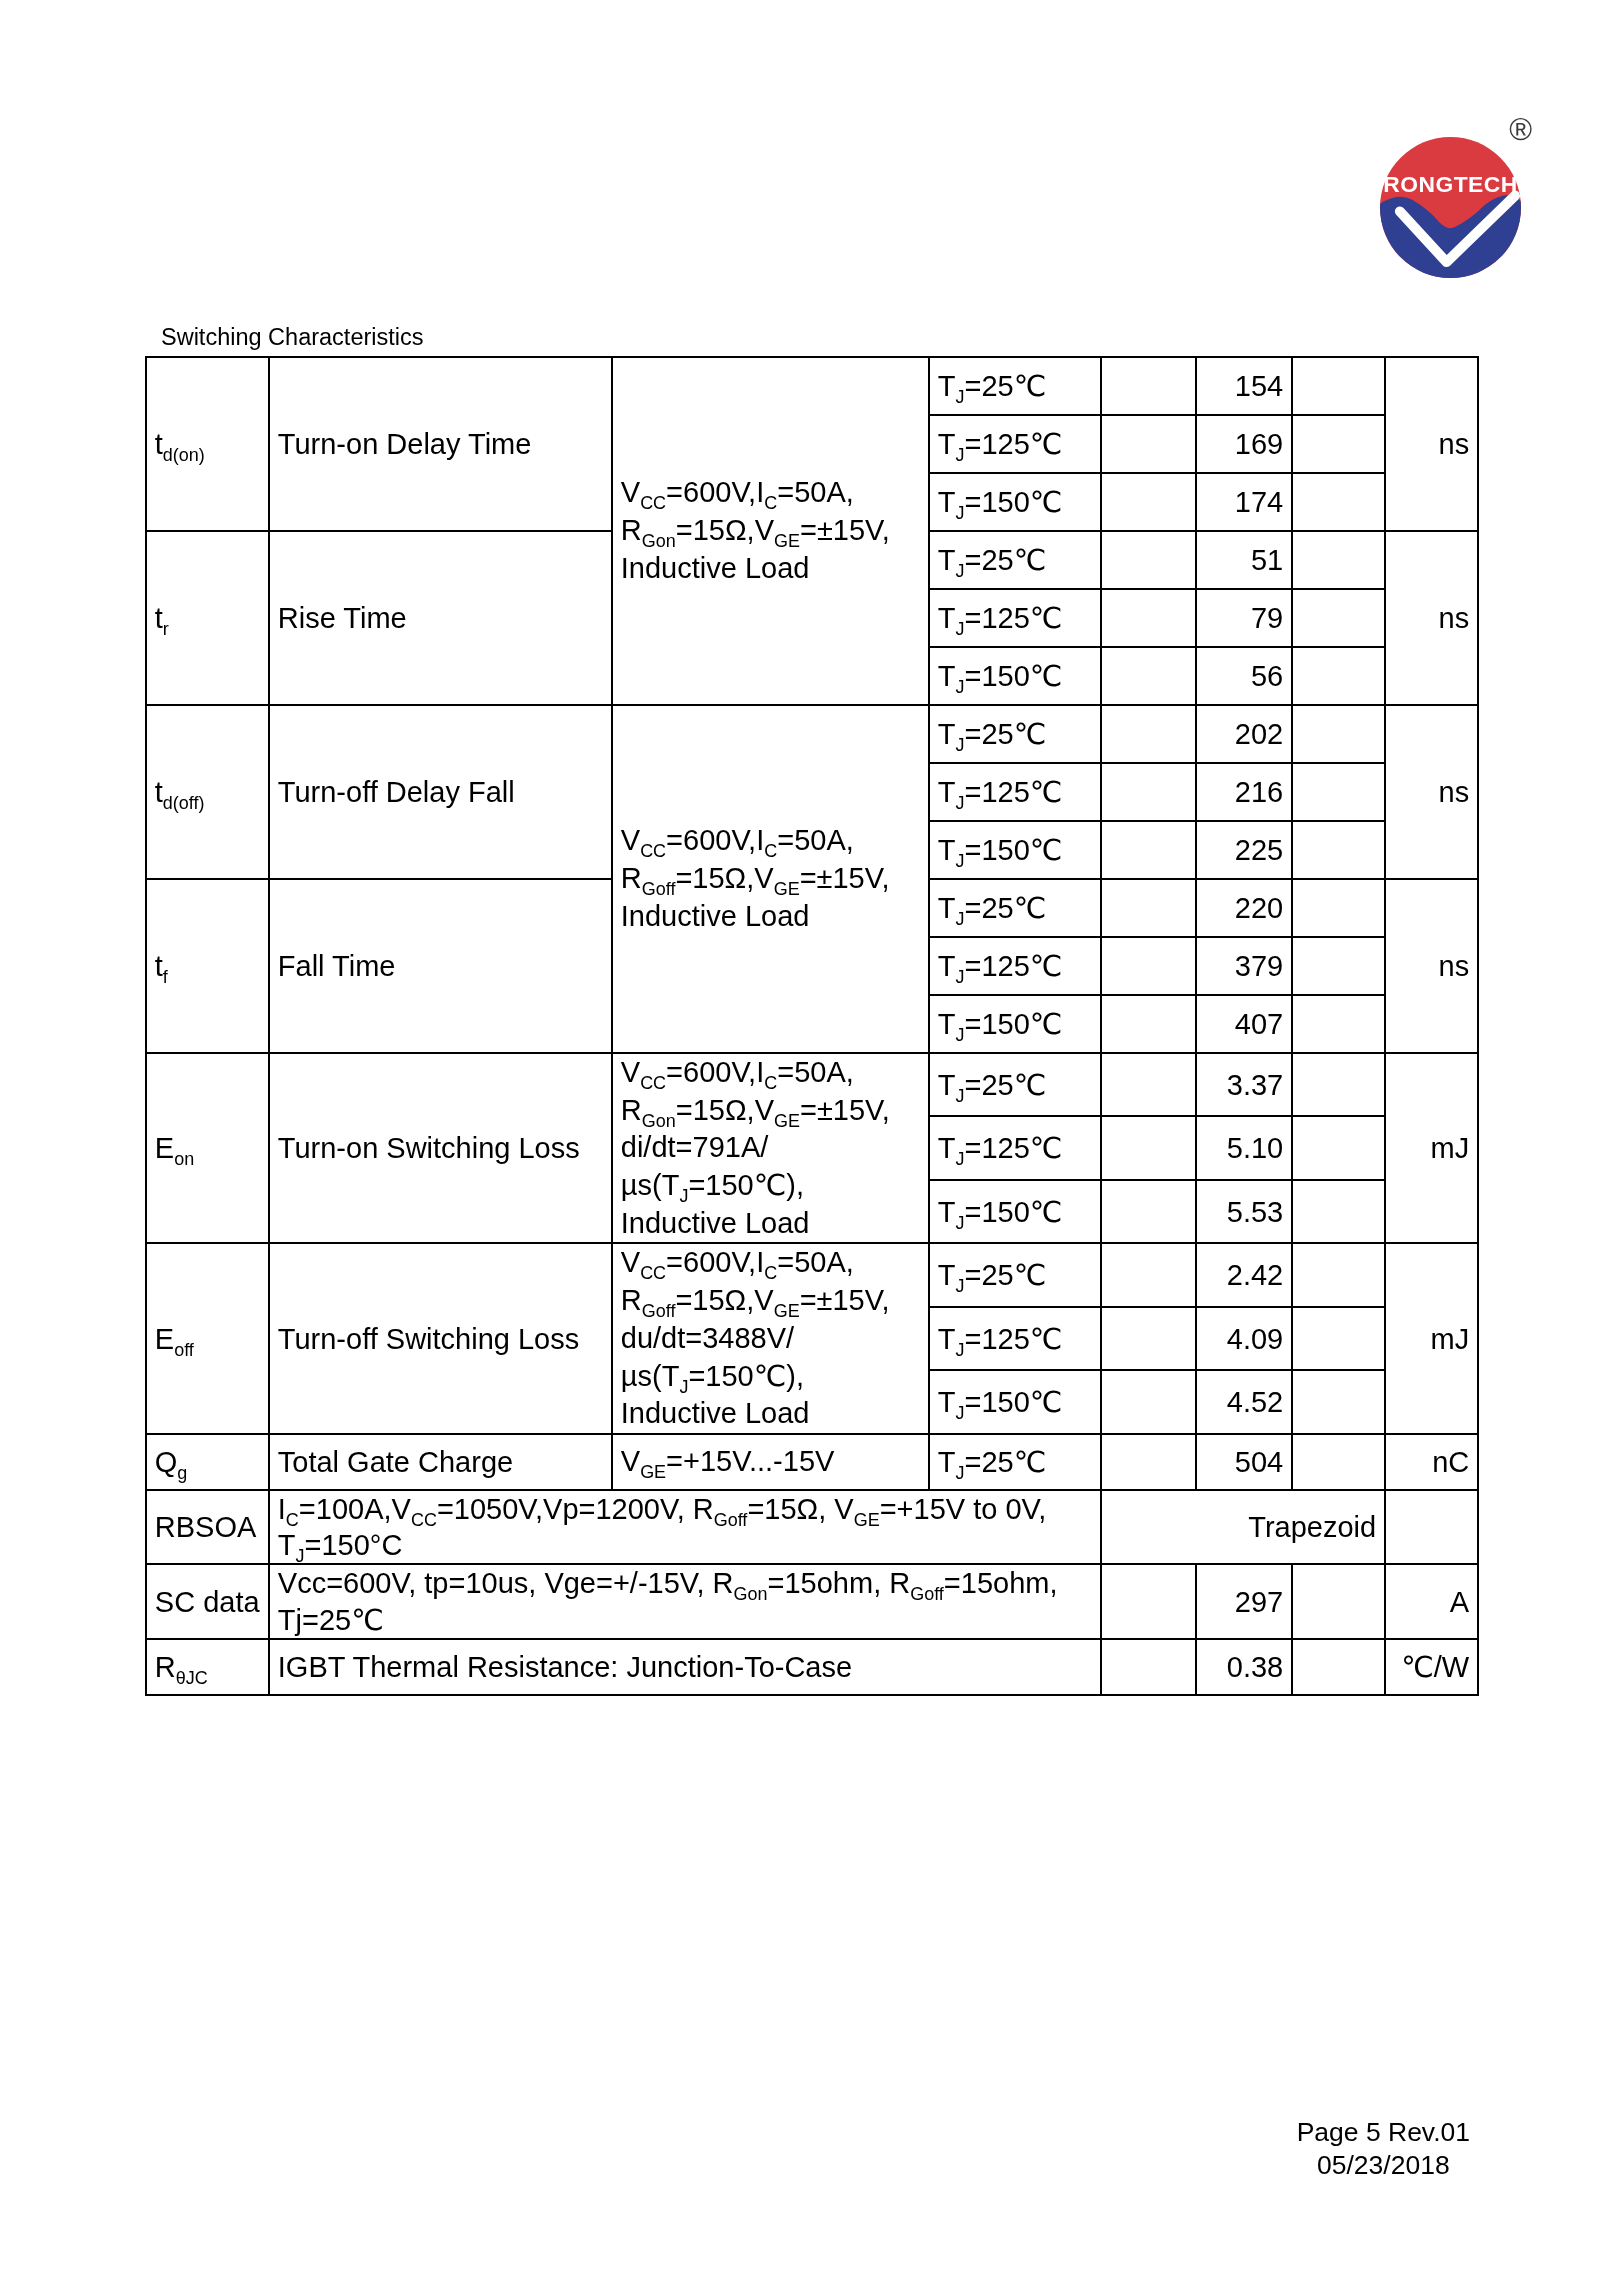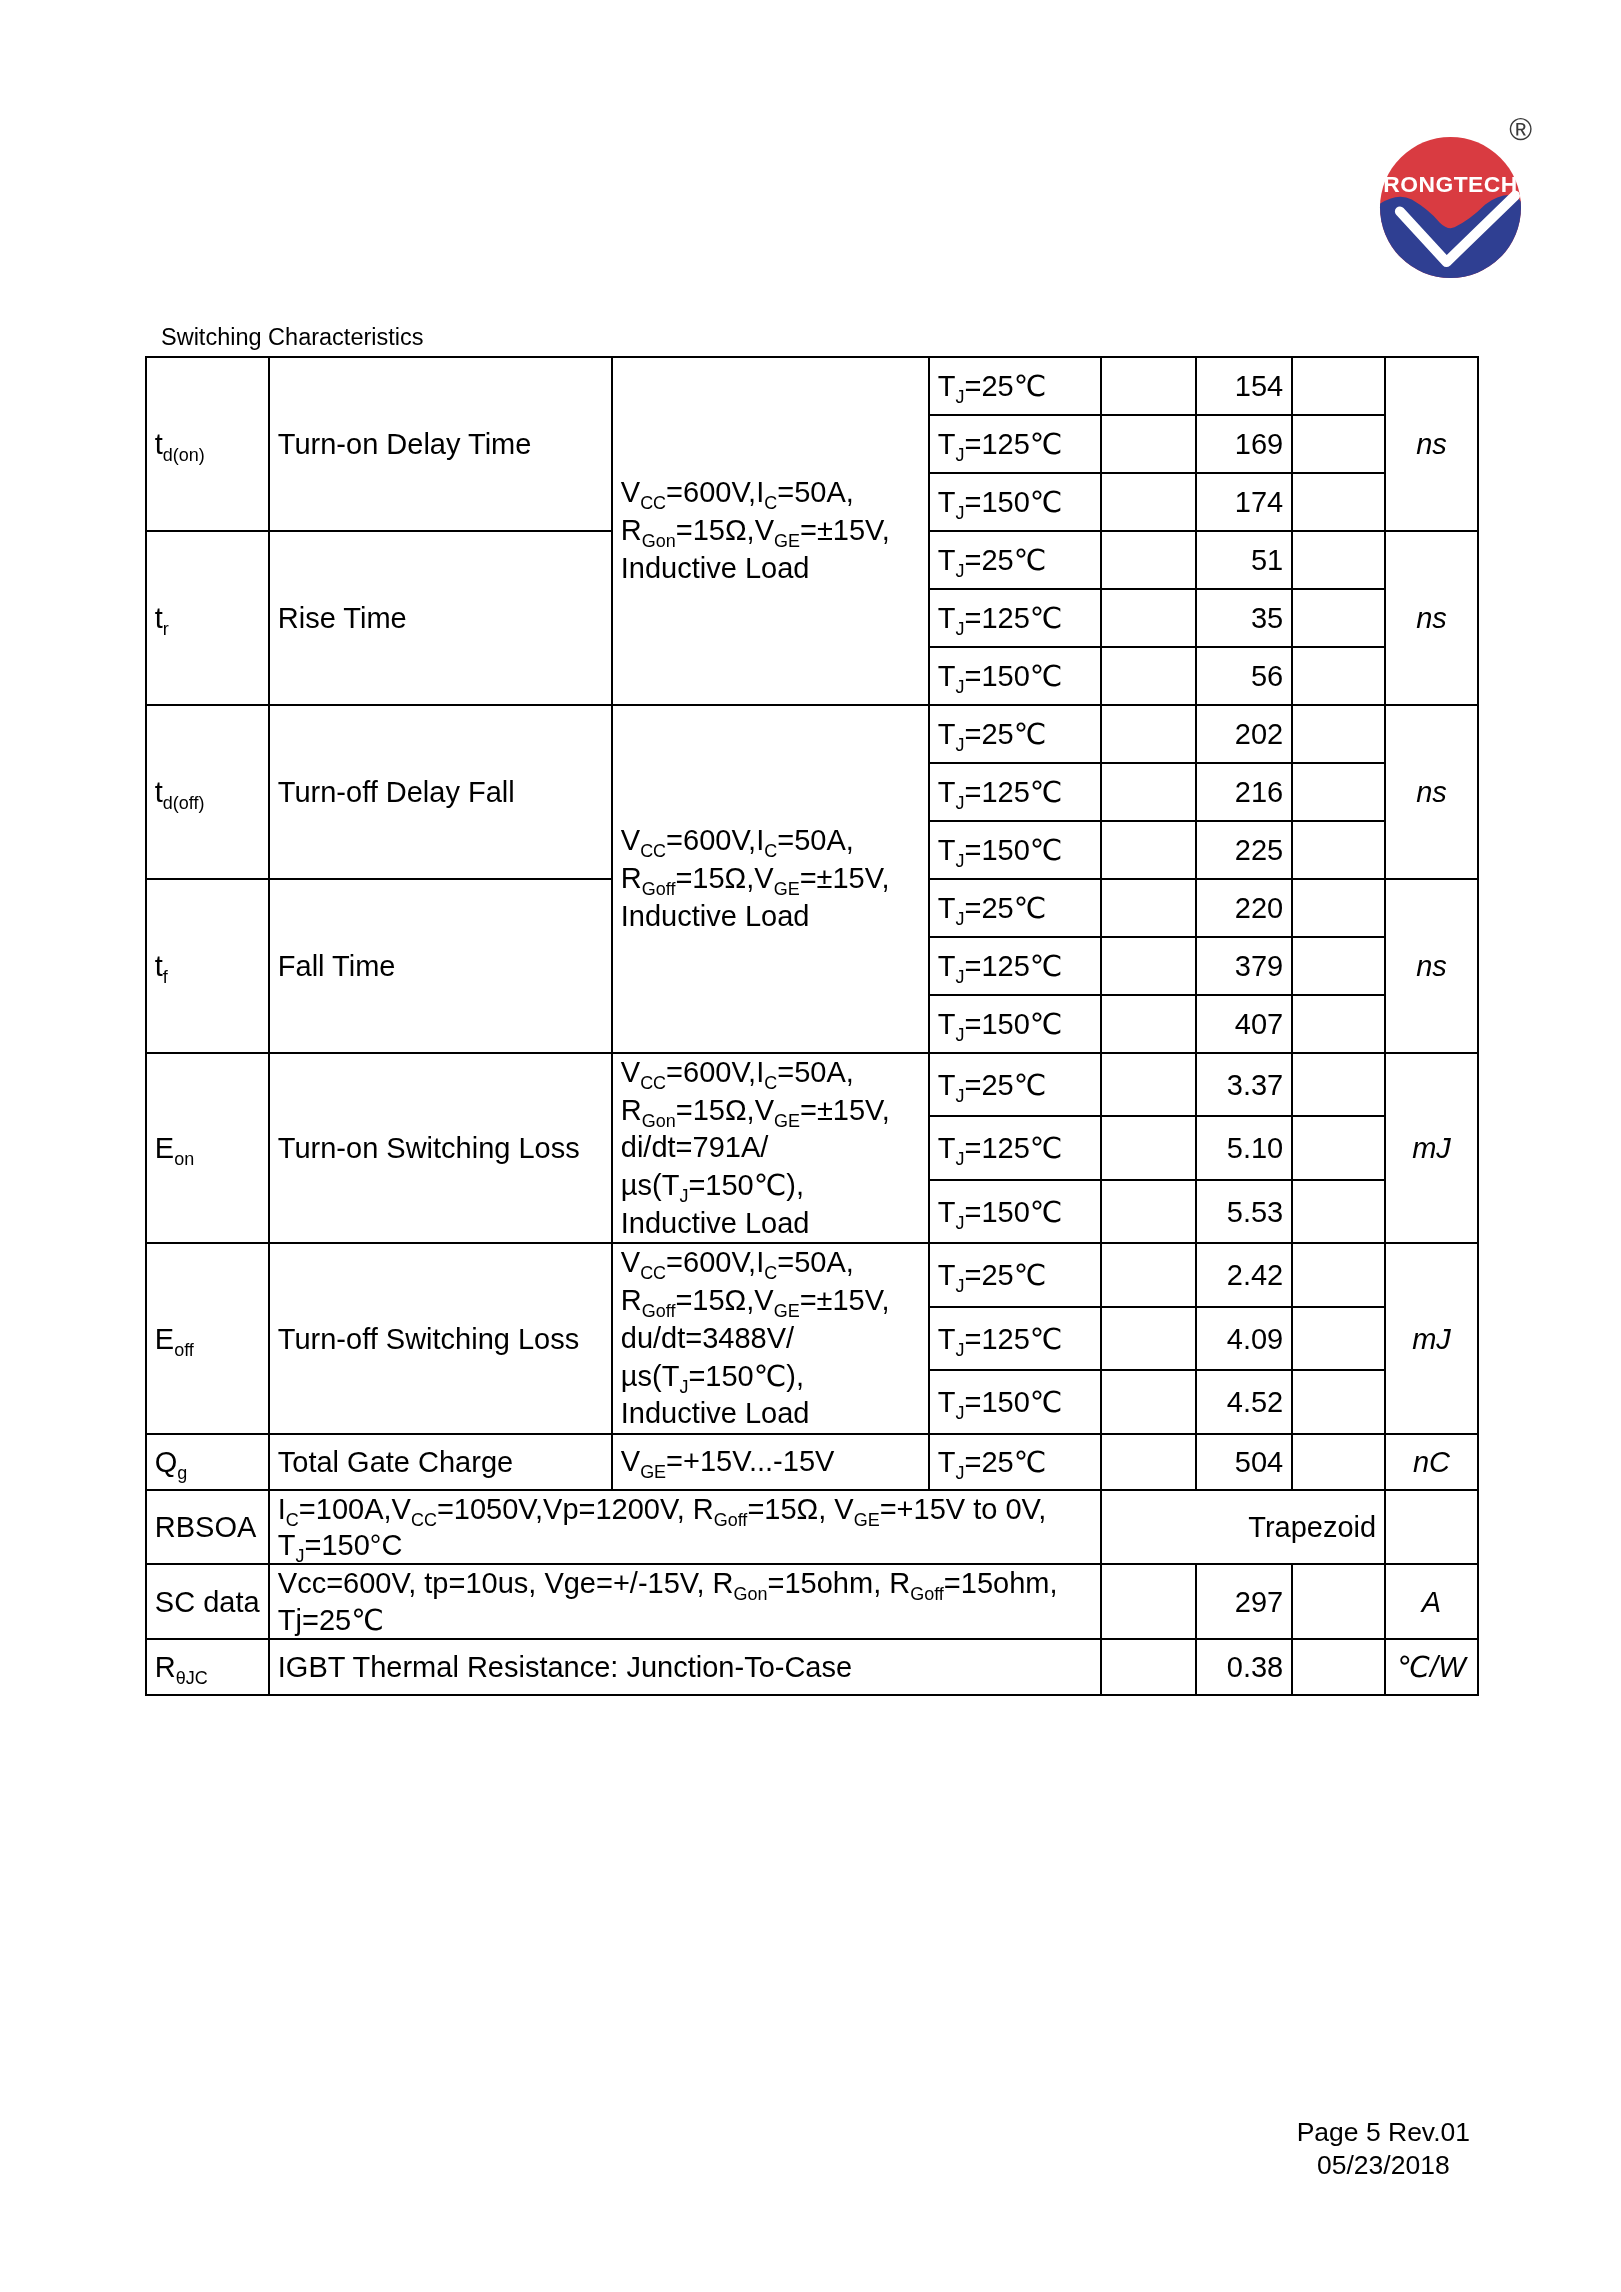--- a/index.html
+++ b/index.html
@@ -20,21 +20,21 @@
   }
   table.sc td{border:2px solid #000;padding:0 7.8px;vertical-align:middle;overflow:hidden;}
   tr.rt{height:58px;}   
   tr.rb{height:56px;}   
   td.c-sym{padding-left:17.6px;}
   td.c-param{padding-left:17.6px;}
   td.c-cond{padding-left:14.7px;line-height:1.3;}
   td.c-temp{padding-left:12.7px;}
   td.c-min,td.c-max{padding:0;}
   td.c-typ{text-align:right;padding:0 2px;}
-  td.c-unit{text-align:center;padding:0 2px;font-style:italic;}
+  td.c-unit{text-align:right;padding:0 2px;}
   td.c-merged{padding-left:14.7px;}
   td.c-value-wide{text-align:right;}
   sub{font-size:62%;line-height:0;}
   
   .footer-left{position:absolute;left:161px;top:2116px;font-size:26.5px;line-height:33px;}
   .footer-left a{color:#0000e8;text-decoration:underline;cursor:pointer;}
   .footer-right{position:absolute;right:151px;top:2116px;font-size:26.5px;line-height:33px;text-align:center;}
 </style>
 </head>
 <body>
@@ -101,21 +101,21 @@
       <td class="c-param" rowspan="3">Rise Time</td>
       <td class="c-temp">T<sub>J</sub>=25℃</td>
       <td class="c-min"></td>
       <td class="c-typ">51</td>
       <td class="c-max"></td>
       <td class="c-unit" rowspan="3">ns</td>
     </tr>
     <tr class="rt">
       <td class="c-temp">T<sub>J</sub>=125℃</td>
       <td class="c-min"></td>
-      <td class="c-typ">35</td>
+      <td class="c-typ">79</td>
       <td class="c-max"></td>
     </tr>
     <tr class="rt">
       <td class="c-temp">T<sub>J</sub>=150℃</td>
       <td class="c-min"></td>
       <td class="c-typ">56</td>
       <td class="c-max"></td>
     </tr>
 
     <tr class="rt">

